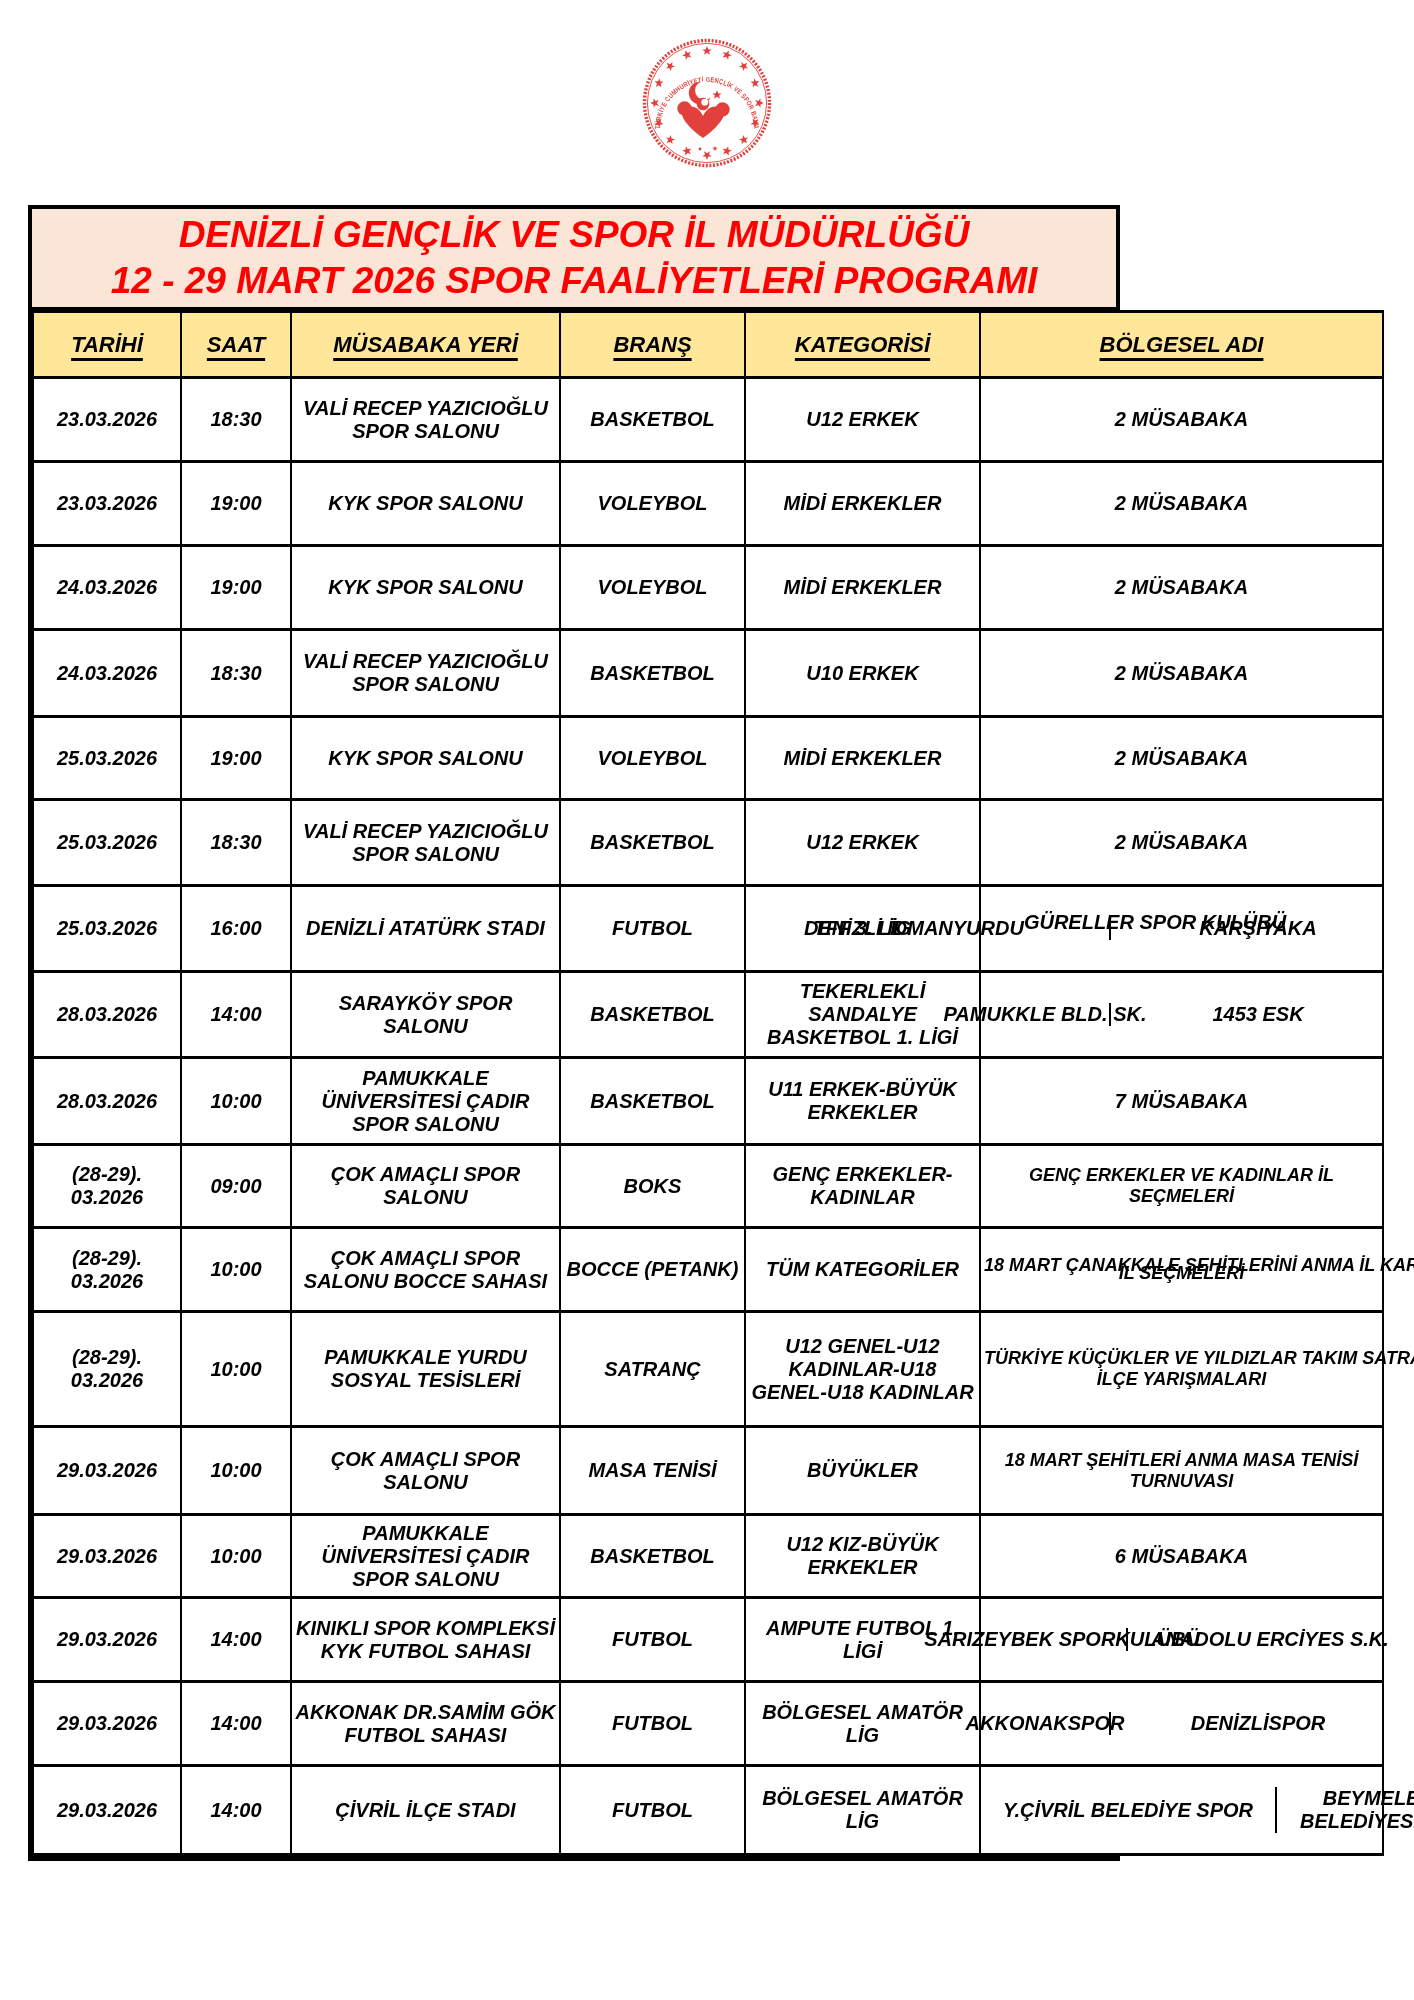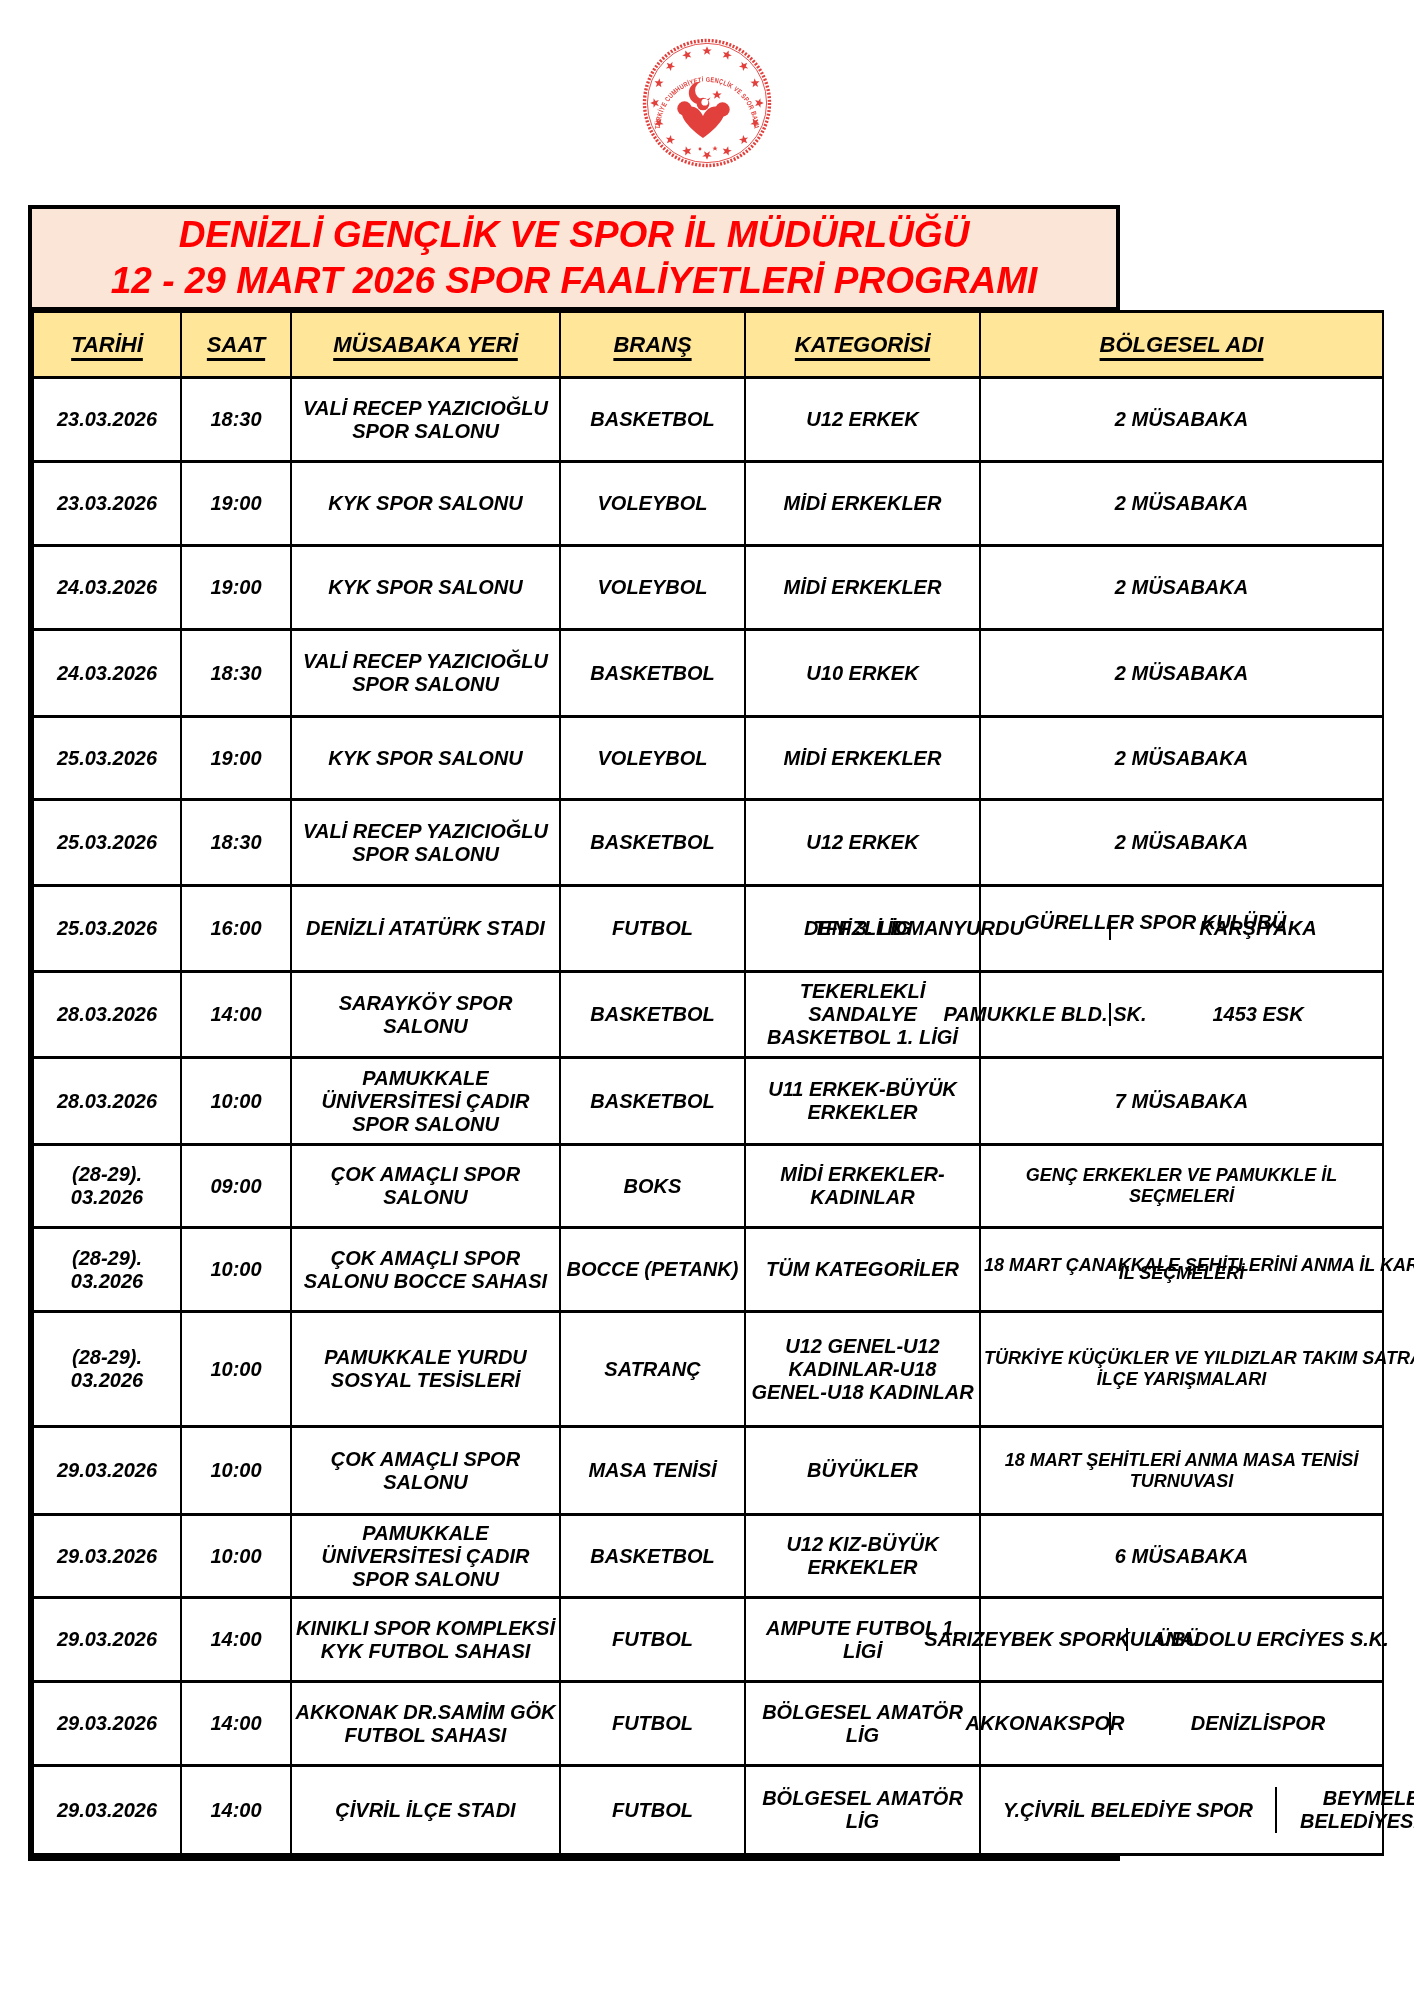--- a/index.html
+++ b/index.html
@@ -226,22 +226,22 @@
           <td>PAMUKKALE ÜNİVERSİTESİ ÇADIR SPOR SALONU</td>
           <td>BASKETBOL</td>
           <td>U11 ERKEK-BÜYÜK ERKEKLER</td>
           <td>7 MÜSABAKA</td>
         </tr>
         <tr style="height: 83px;">
           <td>(28-29). 03.2026</td>
           <td>09:00</td>
           <td>ÇOK AMAÇLI SPOR SALONU</td>
           <td>BOKS</td>
-          <td>MİDİ ERKEKLER-KADINLAR</td>
-          <td class="small">GENÇ ERKEKLER VE PAMUKKLE İL SEÇMELERİ</td>
+          <td>GENÇ ERKEKLER-KADINLAR</td>
+          <td class="small">GENÇ ERKEKLER VE KADINLAR İL SEÇMELERİ</td>
         </tr>
         <tr style="height: 84px;">
           <td>(28-29). 03.2026</td>
           <td>10:00</td>
           <td>ÇOK AMAÇLI SPOR SALONU BOCCE SAHASI</td>
           <td>BOCCE (PETANK)</td>
           <td>TÜM KATEGORİLER</td>
           <td>
             <div class="lines sq small">
               <span>18 MART ÇANAKKALE ŞEHİTLERİNİ ANMA İL KARMASI</span>

